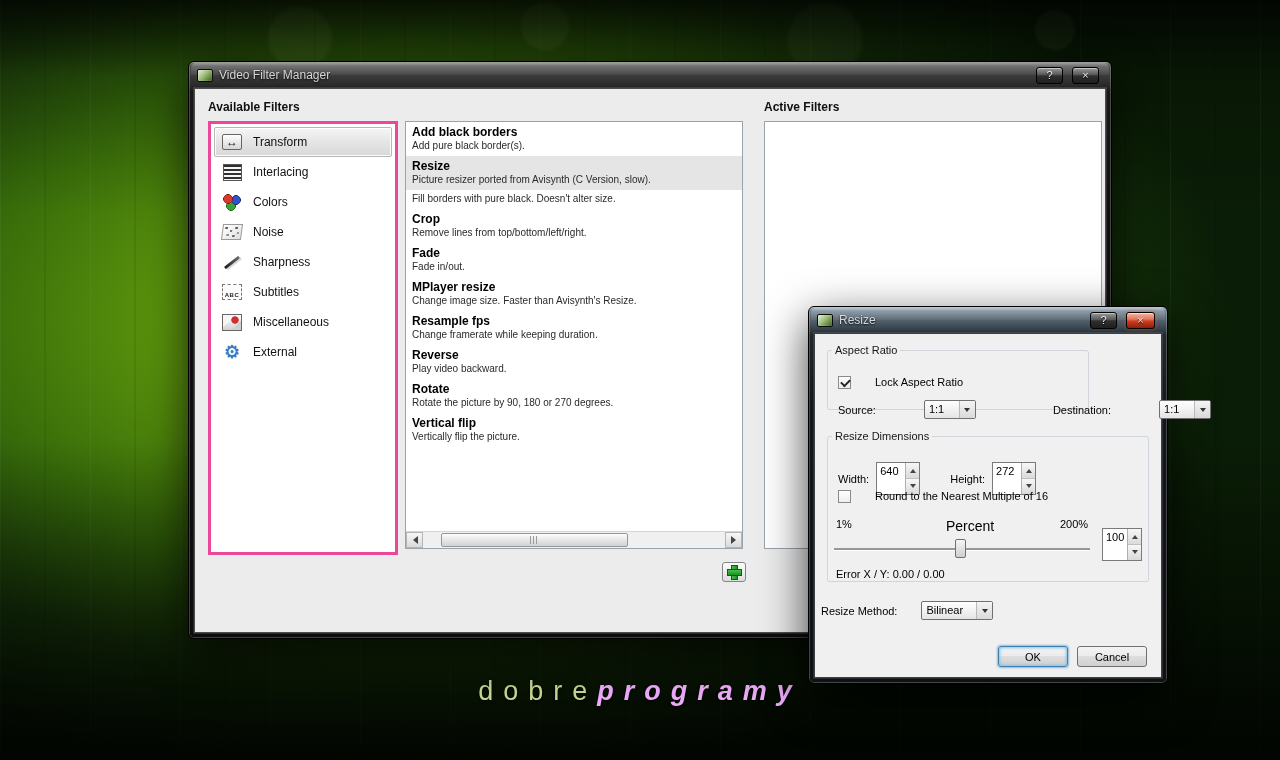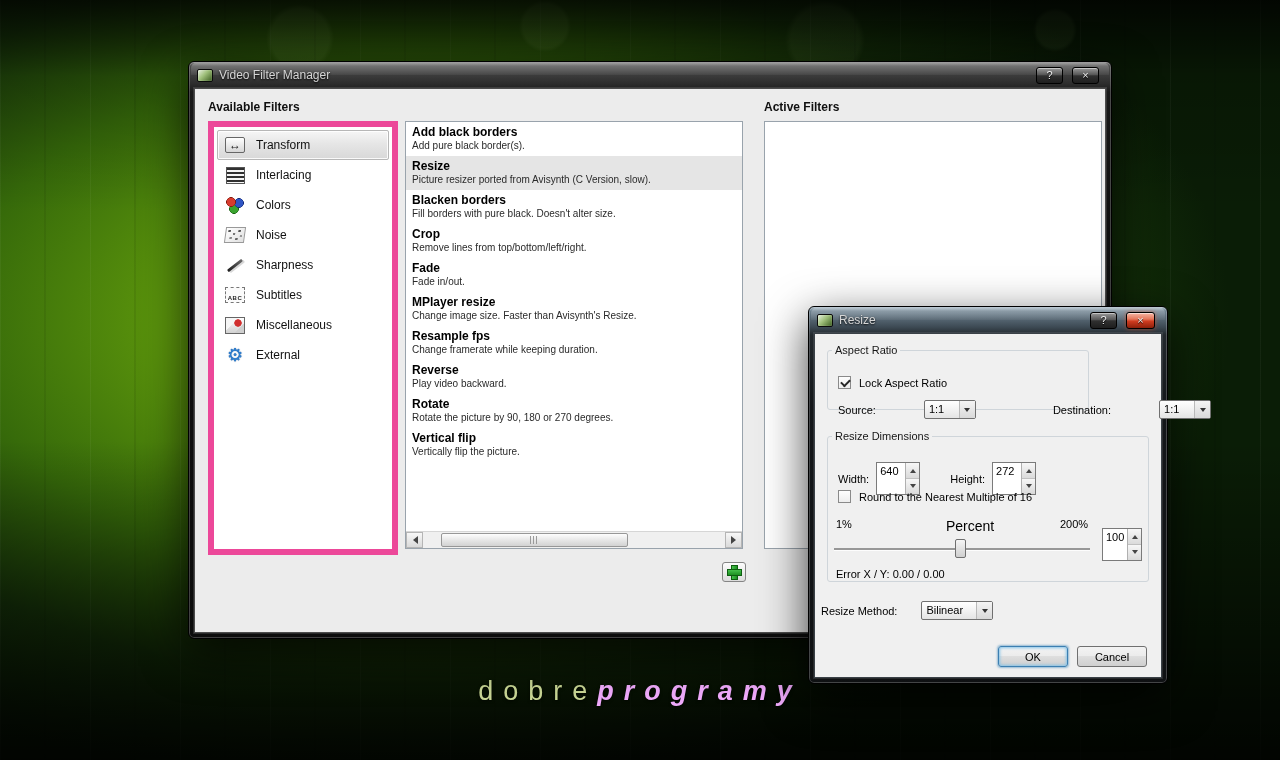--- a/index.html
+++ b/index.html
@@ -51,21 +51,21 @@
     box-shadow:inset 0 1px 0 rgba(255,255,255,0.55), 0 0 4px rgba(220,80,40,0.6); }
 
   
   .main-content { position:absolute; left:5px; right:5px; top:26px; bottom:5px;
     background:#ececec; border:1px solid #4c4c4c; box-shadow:0 0 0 1px rgba(255,255,255,0.12); }
   .section-label { position:absolute; font-size:12px; font-weight:bold; color:#101010; }
   #lbl-available { left:13px; top:11px; }
   #lbl-active   { left:569px; top:11px; }
 
   .cat-list { position:absolute; left:13px; top:32px; width:190px; height:434px;
-    background:#fff; border:6px solid #ec4899; padding:3px; }
+    background:#fff; border:3px solid #ec4899; padding:3px; }
   .cat-item { height:30px; display:flex; align-items:center; gap:9px; padding:0 5px;
     font-size:12px; color:#111; border:1px solid transparent; border-radius:2px; }
   .cat-item.selected { background:linear-gradient(180deg,#f6f6f6,#e6e6e6 45%,#d8d8d8);
     border:1px solid #b7b7b7; box-shadow:inset 0 0 0 1px rgba(255,255,255,0.85); }
   .cat-icon { width:24px; height:22px; flex:0 0 24px; display:flex; align-items:center; justify-content:center; }
 
   .transform-icon::before { content:"\2194"; font-size:12px; font-weight:bold; color:#1a1a1a;
     border:1px solid #666; background:linear-gradient(180deg,#fff,#d6d6d6); padding:2px 3px; border-radius:2px; line-height:10px; }
   .interlacing-icon::before { content:""; width:17px; height:15px; border:1px solid #555;
     background:repeating-linear-gradient(180deg,#303030 0 2px,#f5f5f5 2px 4px); }
@@ -129,21 +129,21 @@
 
   
   .dialog-content { position:absolute; left:5px; right:5px; top:26px; bottom:5px;
     background:#f0f0f0; border:1px solid #3a4147; box-shadow:0 0 0 1px rgba(255,255,255,0.1); }
   fieldset.group { position:absolute; border:1px solid #cfd5da; border-radius:3px; background:transparent; }
   fieldset.group legend { font-size:11px; color:#161616; padding:0 3px; margin-left:4px; }
 
   #group-aspect { left:12px; top:10px; width:262px; height:66px; }
   #group-dims   { left:12px; top:96px; width:322px; height:152px; }
 
-  .check-row { position:absolute; display:flex; align-items:center; gap:8px; font-size:11px; color:#000; }
+  .check-row { position:absolute; display:flex; gap:24px; font-size:11px; color:#000; }
   .lock-row  { left:10px; top:20px; }
   .round-row { left:10px; top:48px; }
   .checkbox { width:13px; height:13px; border:1px solid #8a8a8a; position:relative; flex:0 0 13px;
     background:linear-gradient(180deg,#fefefe,#ededed); }
   .checkbox.checked::after { content:""; position:absolute; left:2px; top:2px; width:7px; height:4px;
     border-left:2px solid #262626; border-bottom:2px solid #262626; transform:rotate(-45deg); }
 
   .src-row { position:absolute; left:10px; top:44px; display:flex; align-items:center; font-size:11px; color:#000;gap:41px; }
   .combo { height:19px; display:inline-flex; align-items:stretch; border:1px solid #707070; border-radius:2px;
     background:linear-gradient(180deg,#ffffff,#f1f1f1 55%,#e4e4e4); font-size:11px; }
@@ -255,21 +255,20 @@
             <div class="filter-name">Add black borders</div>
             <div class="filter-desc">Add pure black border(s).</div>
           </div>
 
           <div class="filter-row selected">
             <div class="filter-name">Resize</div>
             <div class="filter-desc">Picture resizer ported from Avisynth (C Version, slow).</div>
           </div>
 
           <div class="filter-row">
-            <div class="filter-name">Blacken borders</div>
             <div class="filter-desc">Fill borders with pure black. Doesn't alter size.</div>
           </div>
 
           <div class="filter-row">
             <div class="filter-name">Crop</div>
             <div class="filter-desc">Remove lines from top/bottom/left/right.</div>
           </div>
 
           <div class="filter-row">
             <div class="filter-name">Fade</div>

